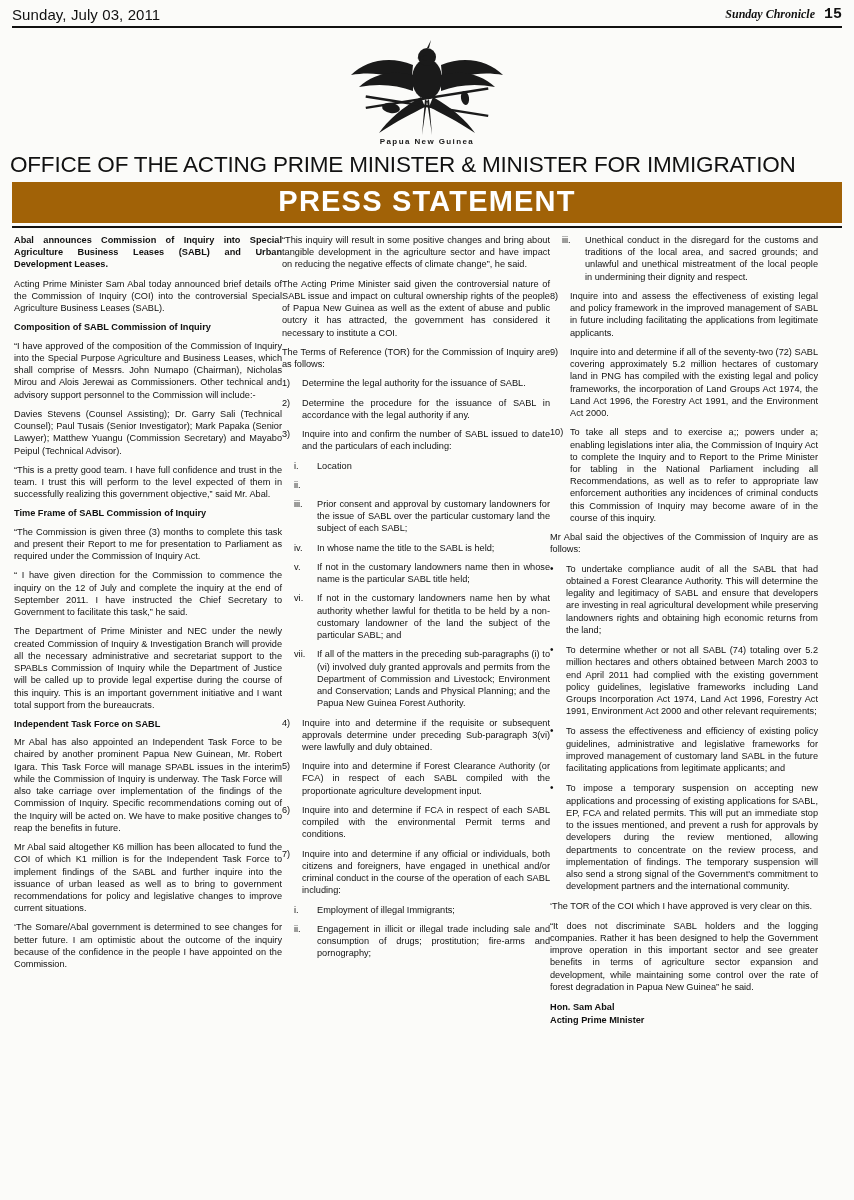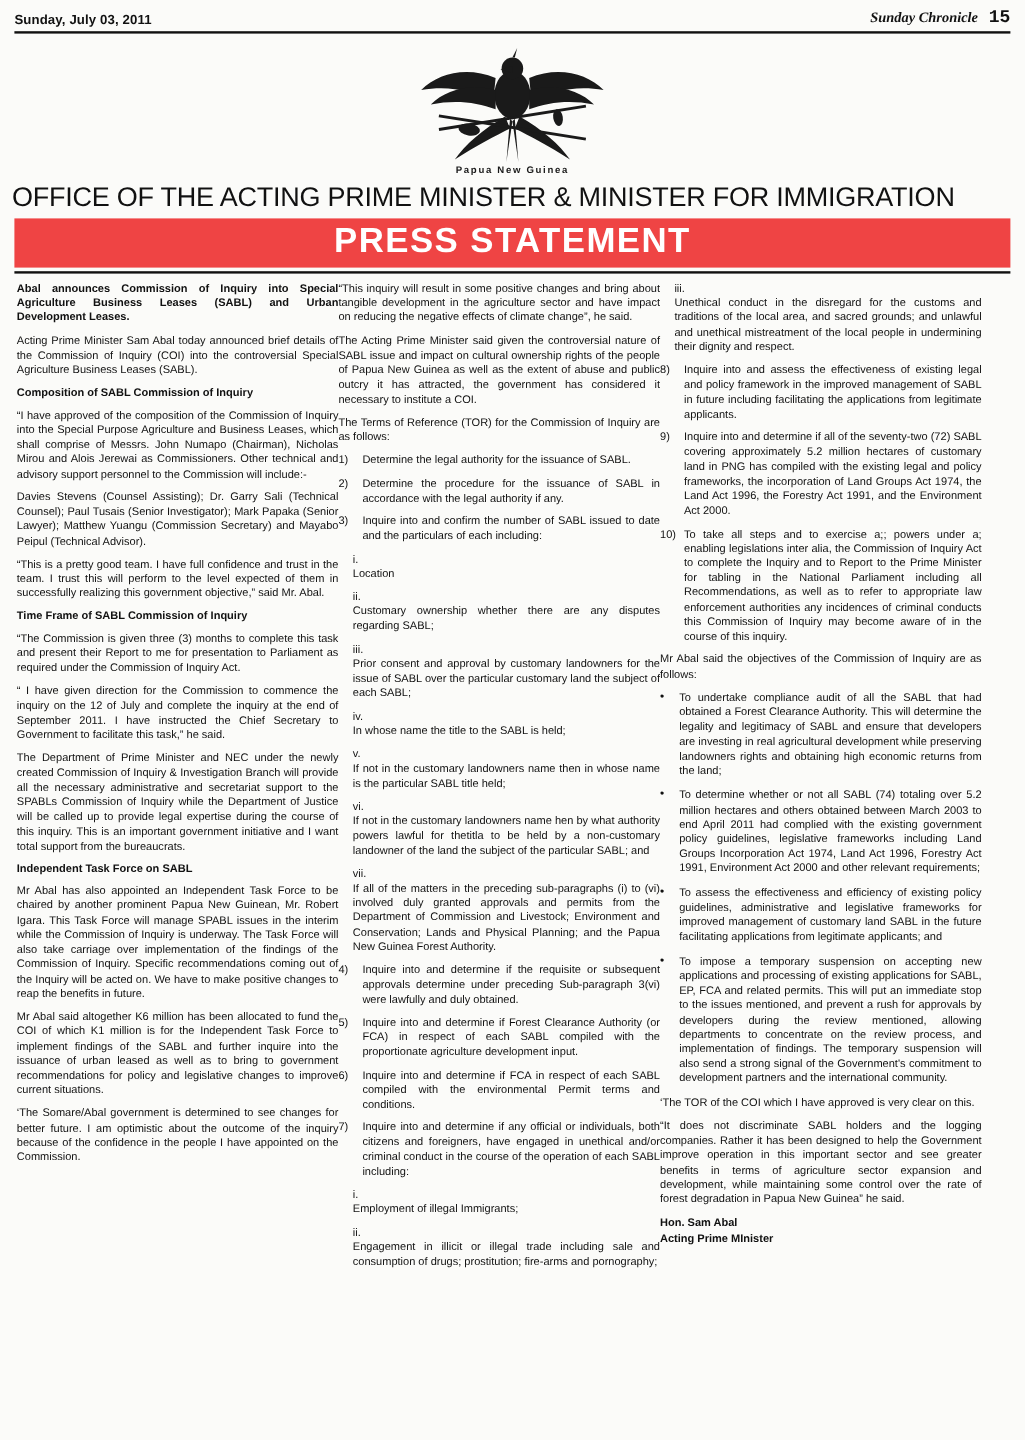--- a/index.html
+++ b/index.html
@@ -26,22 +26,22 @@
   
   .masthead {
     display: flex;
     justify-content: space-between;
     align-items: flex-end;
     border-bottom: 2px solid #111;
     padding-bottom: 3px;
     margin: 0 2px 0 2px;
   }
   .masthead-date {
-    font-size: 11px;
-    font-weight: bold;
+    font-size: 15px;
+    font-weight: normal;
     letter-spacing: 0.1px;
   }
   .masthead-right {
     display: flex;
     align-items: baseline;
     gap: 9px;
     justify-content: flex-end;
   }
   .masthead-paper {
     font-family: "Liberation Serif", serif;
@@ -83,21 +83,21 @@
   
   .title-office {
     text-align: left;
     font-size: 22.5px;
     font-weight: normal;
     letter-spacing: -0.2px;
     margin: 2px 0 4px 0;
     white-space: nowrap;
   }
   .press-banner {
-    background: #ef4444;
+    background: #a16207;
     color: #fff;
     text-align: center;
     font-size: 29px;
     font-weight: bold;
     letter-spacing: 1.2px;
     padding: 3px 0 5px 0;
     margin: 0 2px 3px 2px;
   }
   .rule-heavy {
     border-bottom: 2px solid #111;
@@ -135,21 +135,21 @@
   .row .marker {
     flex: 0 0 auto;
     min-width: 17px;
     padding-right: 3px;
   }
   .row.roman .marker { min-width: 20px; }
   .row .body {
     flex: 1 1 auto;
     text-align: justify;
   }
-  .row.indent { padding-left: 12px; flex-direction: column; }
+  .row.indent { padding-left: 12px; }
   .bullet-row {
     display: flex;
     margin: 0 0 8px 0;
   }
   .bullet-row .dot {
     flex: 0 0 auto;
     width: 16px;
     font-size: 10px;
     line-height: 1.2;
   }
@@ -251,37 +251,36 @@
         <div class="marker">3)</div>
         <div class="body">Inquire into and confirm the number of SABL issued to date and the particulars of each including:</div>
       </div>
 
       <div class="row roman indent">
         <div class="marker">i.</div>
         <div class="body">Location</div>
       </div>
       <div class="row roman indent">
         <div class="marker">ii.</div>
-        <div class="body">Customary ownership whether there are any disputes regarding SABL;</div>
       </div>
       <div class="row roman indent">
         <div class="marker">iii.</div>
         <div class="body">Prior consent and approval by customary landowners for the issue of SABL over the particular customary land the subject of each SABL;</div>
       </div>
       <div class="row roman indent">
         <div class="marker">iv.</div>
         <div class="body">In whose name the title to the SABL is held;</div>
       </div>
       <div class="row roman indent">
         <div class="marker">v.</div>
         <div class="body">If not in the customary landowners name then in whose name is the particular SABL title held;</div>
       </div>
       <div class="row roman indent">
         <div class="marker">vi.</div>
-        <div class="body">If not in the customary landowners name hen by what authority powers lawful for thetitla to be held by a non-customary landowner of the land the subject of the particular SABL; and</div>
+        <div class="body">If not in the customary landowners name hen by what authority whether lawful for thetitla to be held by a non-customary landowner of the land the subject of the particular SABL; and</div>
       </div>
       <div class="row roman indent">
         <div class="marker">vii.</div>
         <div class="body">If all of the matters in the preceding sub-paragraphs (i) to (vi) involved duly granted approvals and permits from the Department of Commission and Livestock; Environment and Conservation; Lands and Physical Planning; and the Papua New Guinea Forest Authority.</div>
       </div>
 
       <div class="row">
         <div class="marker">4)</div>
         <div class="body">Inquire into and determine if the requisite or subsequent approvals determine under preceding Sub-paragraph 3(vi) were lawfully and duly obtained.</div>
       </div>

